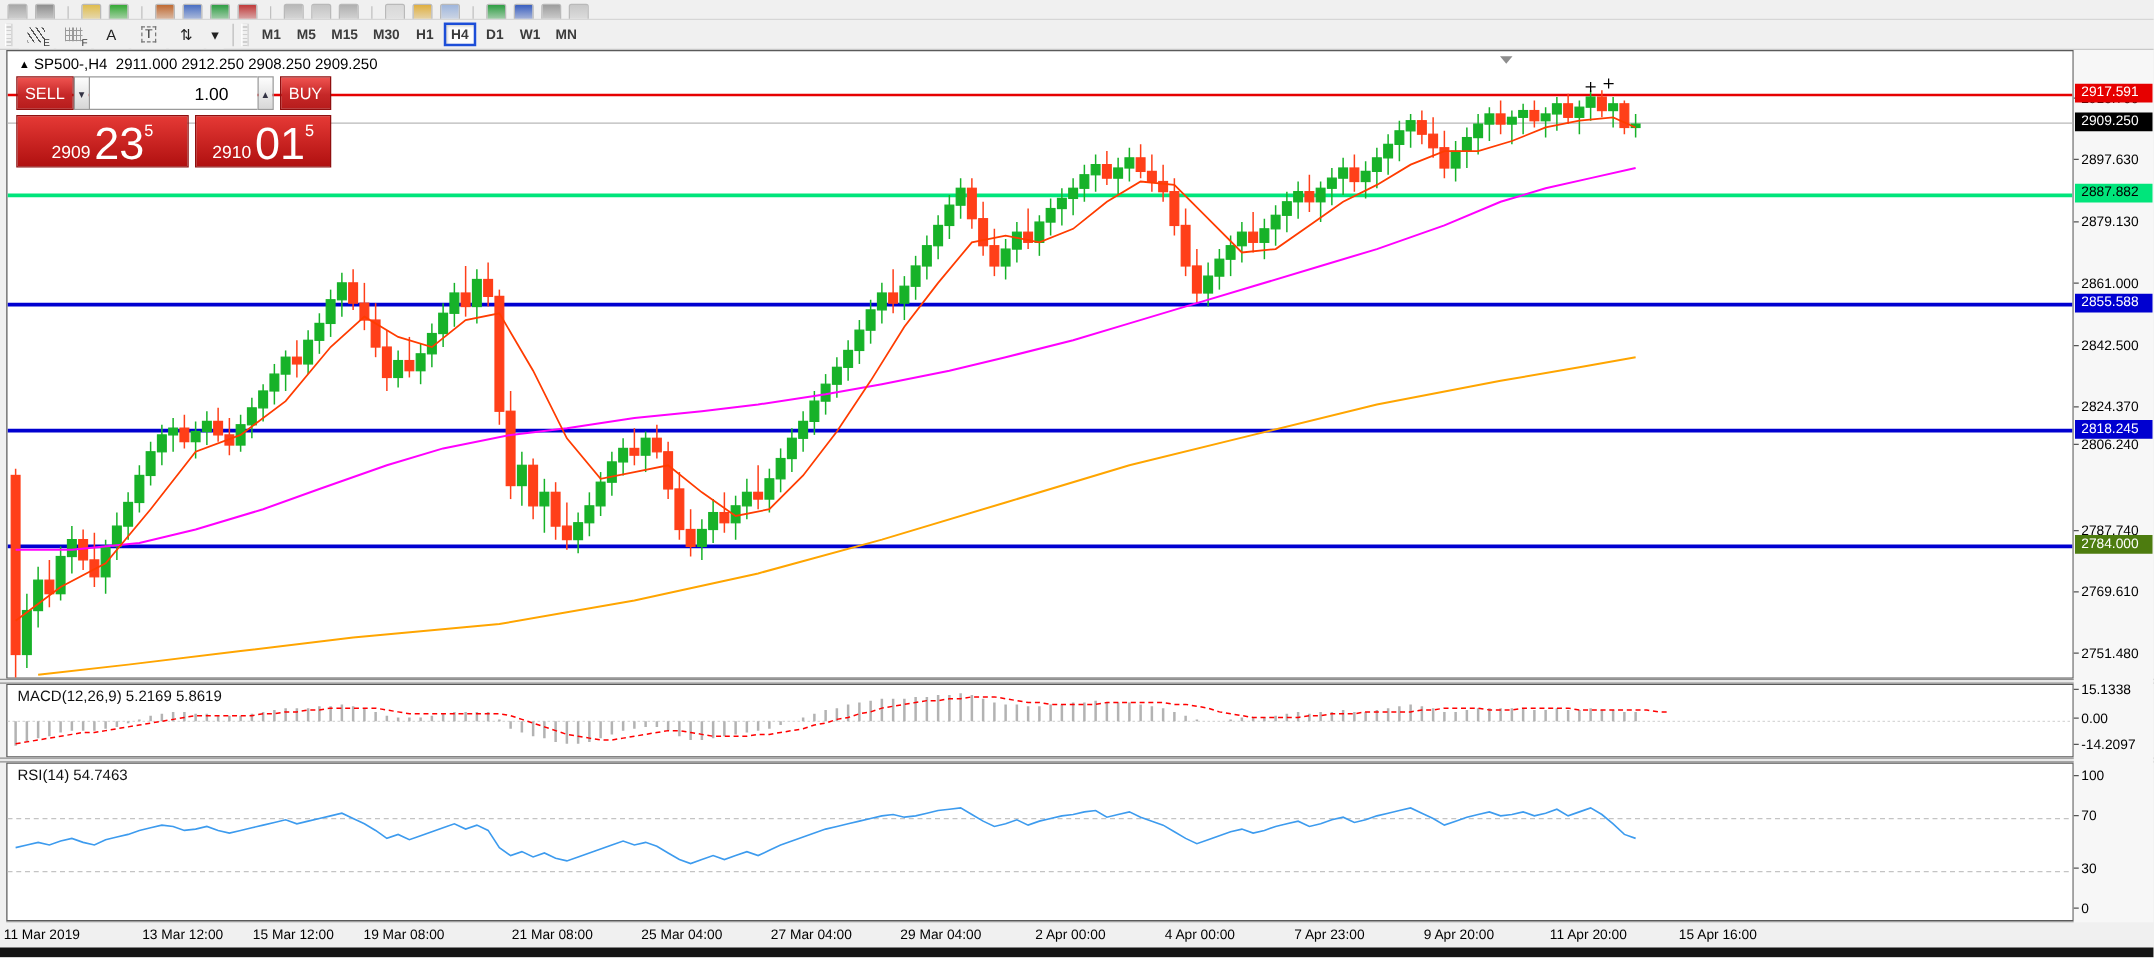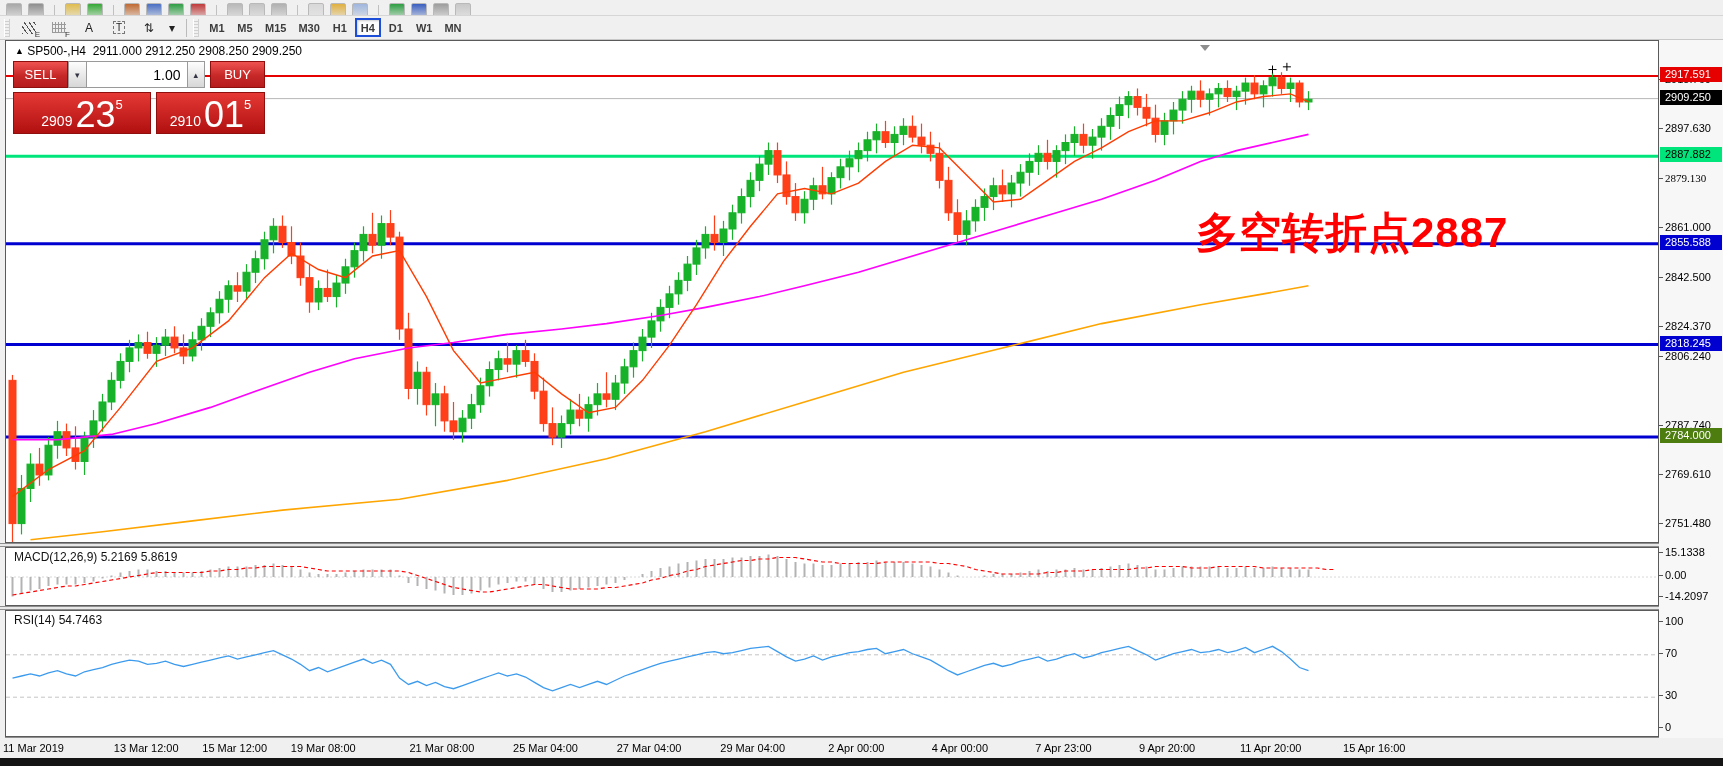--- a/index.html
+++ b/index.html
@@ -34,21 +34,21 @@
   .chart-header .tri{font-size:9px;vertical-align:1px;}
 
   .annotation{position:absolute;left:1190px;top:169px;font-size:42px;line-height:46px;color:#ff0000;font-weight:600;letter-spacing:1px;white-space:nowrap;}
 
   
   .trade-widget{position:absolute;left:7px;top:20px;width:252px;}
   .tw-row1{display:flex;height:27px;}
   .tw-sell,.tw-buy{width:56px;height:27px;border:1px solid #8f0f0f;color:#fff;font-size:13px;background:linear-gradient(#ef5350,#c62828 55%,#b71c1c);cursor:pointer;font-family:"Liberation Sans",sans-serif;}
   .tw-buy{margin-left:5px;}
   .tw-spin{width:19px;height:27px;border:1px solid #9a9a9a;background:linear-gradient(#fdfdfd,#d7d7d7);font-size:9px;color:#334;padding:0;cursor:pointer;}
-  .tw-vol{width:88px;height:25px;border:1px solid #9a9a9a;border-left:none;border-right:none;text-align:right;font-size:14px;padding:0 6px;font-family:"Liberation Sans",sans-serif;}
+  .tw-vol{width:88px;height:25px;border:1px solid #9a9a9a;border-left:none;border-right:none;text-align:right;font-size:14px;padding:0 23px;font-family:"Liberation Sans",sans-serif;}
   .tw-row2{display:flex;margin-top:4px;}
   .tw-price{position:relative;height:42px;color:#fff;background:linear-gradient(#e53935,#b01010);border:1px solid #8f0f0f;display:flex;align-items:flex-end;justify-content:center;padding:0 6px 3px 6px;box-sizing:border-box;}
   .tw-price.sell{width:138px;}
   .tw-price.buy{width:109px;margin-left:5px;}
   .p-small{font-size:14px;margin-right:3px;line-height:18px;}
   .p-big{font-size:36px;line-height:30px;font-weight:400;}
   .p-sup{font-size:13px;align-self:flex-start;margin-top:4px;}
 
   
   #price-axis{position:absolute;left:1659px;top:40px;width:64px;height:698px;background:#f7f7f7;}
@@ -457,21 +457,20 @@
             <span class="p-sup">5</span>
         </div>
         <div class="tw-price buy">
           <span class="p-small">2910</span>
             <span class="p-big">01</span>
             <span class="p-sup">5</span>
         </div>
       </div>
     </div>
 
-    <div class="annotation">多空转折点2887</div>
   </div>
 
   <div class="splitter" style="top:543px;"></div>
 
   <div class="panel" id="macd-panel">
     <svg id="macd-svg" width="1652" height="57">
         <line x1="0" x2="1652" y1="29" y2="29" stroke="#d8d8d8" stroke-width="1" stroke-dasharray="2 2"></line>
         <line x1="6.5" x2="6.5" y1="29" y2="48.5" stroke="#b3b3b3" stroke-width="2"></line>
         <line x1="15.5" x2="15.5" y1="29" y2="45.5" stroke="#b3b3b3" stroke-width="2"></line>
         <line x1="24.5" x2="24.5" y1="29" y2="42.5" stroke="#b3b3b3" stroke-width="2"></line>
@@ -631,21 +630,21 @@
         <polyline points="6.5,67.12 15.5,65 24.5,62.879999999999995 33.5,65 42.5,61.82 51.5,59.699999999999996 60.5,62.879999999999995 69.5,65 78.5,60.76 87.5,58.64 96.5,56.519999999999996 105.5,53.34 114.5,51.22 123.5,49.099999999999994 132.5,50.16 141.5,53.34 150.5,52.28 159.5,50.16 168.5,53.34 177.5,55.459999999999994 186.5,53.34 195.5,51.22 204.5,49.099999999999994 213.5,46.97999999999999 222.5,44.86 231.5,48.03999999999999 240.5,45.92 249.5,43.8 258.5,41.67999999999999 267.5,39.56 276.5,43.8 285.5,48.03999999999999 294.5,53.34 303.5,59.699999999999996 312.5,56.519999999999996 321.5,60.76 330.5,57.58 339.5,54.4 348.5,51.22 357.5,48.03999999999999 366.5,52.28 375.5,49.099999999999994 384.5,53.34 393.5,67.12 402.5,73.47999999999999 411.5,70.3 420.5,74.53999999999999 429.5,71.36 438.5,75.6 447.5,77.72 456.5,74.53999999999999 465.5,71.36 474.5,68.18 483.5,65 492.5,61.82 501.5,65 510.5,62.879999999999995 519.5,66.06 528.5,71.36 537.5,76.66 546.5,79.84 555.5,76.66 564.5,73.47999999999999 573.5,76.66 582.5,73.47999999999999 591.5,70.3 600.5,73.47999999999999 609.5,69.24 618.5,65 627.5,61.82 636.5,58.64 645.5,55.459999999999994 654.5,52.28 663.5,50.16 672.5,48.03999999999999 681.5,45.92 690.5,43.8 699.5,41.67999999999999 708.5,40.61999999999999 717.5,42.739999999999995 726.5,41.67999999999999 735.5,39.56 744.5,37.44 753.5,36.379999999999995 762.5,35.31999999999999 771.5,40.61999999999999 780.5,45.92 789.5,50.16 798.5,48.03999999999999 807.5,44.86 816.5,49.099999999999994 825.5,45.92 834.5,43.8 843.5,41.67999999999999 852.5,40.61999999999999 861.5,38.5 870.5,37.44 879.5,42.739999999999995 888.5,40.61999999999999 897.5,38.5 906.5,42.739999999999995 915.5,45.92 924.5,49.099999999999994 933.5,54.4 942.5,59.699999999999996 951.5,63.94 960.5,60.76 969.5,57.58 978.5,54.4 987.5,52.28 996.5,55.459999999999994 1005.5,53.34 1014.5,50.16 1023.5,48.03999999999999 1032.5,45.92 1041.5,50.16 1050.5,48.03999999999999 1059.5,44.86 1068.5,42.739999999999995 1077.5,46.97999999999999 1086.5,44.86 1095.5,41.67999999999999 1104.5,39.56 1113.5,37.44 1122.5,35.31999999999999 1131.5,39.56 1140.5,43.8 1149.5,49.099999999999994 1158.5,45.92 1167.5,42.739999999999995 1176.5,40.61999999999999 1185.5,38.5 1194.5,41.67999999999999 1203.5,40.61999999999999 1212.5,38.5 1221.5,41.67999999999999 1230.5,39.56 1239.5,36.379999999999995 1248.5,41.67999999999999 1257.5,38.5 1266.5,35.31999999999999 1275.5,40.61999999999999 1284.5,48.03999999999999 1293.5,56.519999999999996 1302.5,59.699999999999996" fill="none" stroke="#3d9bee" stroke-width="1.3"></polyline>
       </svg>
     <div class="ind-label">RSI(14) 54.7463</div>
   </div>
 
   <div class="panel" style="top:737px;height:1px;border:none;background:#8e8e8e;"></div>
 
   <div id="price-axis">
       <div class="ptick" style="top: 33px;"><span class="dash"></span>2915.760</div>
       <div class="ptick" style="top: 82px;"><span class="dash"></span>2897.630</div>
-      <div class="ptick" style="top: 132px; font-family: Liberation Serif, serif;"><span class="dash"></span>2879.130</div>
+      <div class="ptick" style="top: 132px;"><span class="dash"></span>2879.130</div>
       <div class="ptick" style="top: 181px;"><span class="dash"></span>2861.000</div>
       <div class="ptick" style="top: 231px;"><span class="dash"></span>2842.500</div>
       <div class="ptick" style="top: 280px;"><span class="dash"></span>2824.370</div>
       <div class="ptick" style="top: 310px;"><span class="dash"></span>2806.240</div>
       <div class="ptick" style="top: 379px;"><span class="dash"></span>2787.740</div>
       <div class="ptick" style="top: 428px;"><span class="dash"></span>2769.610</div>
       <div class="ptick" style="top: 477px;"><span class="dash"></span>2751.480</div>
       <div class="pbadge" style="top: 27.0514px; background: rgb(230, 0, 0); color: rgb(255, 255, 255);">2917.591</div>
       <div class="pbadge" style="top: 107.346px; background: rgb(0, 229, 123); color: rgb(0, 0, 0);">2887.882</div>
       <div class="pbadge" style="top: 194.627px; background: rgb(0, 0, 208); color: rgb(255, 255, 255);">2855.588</div>

